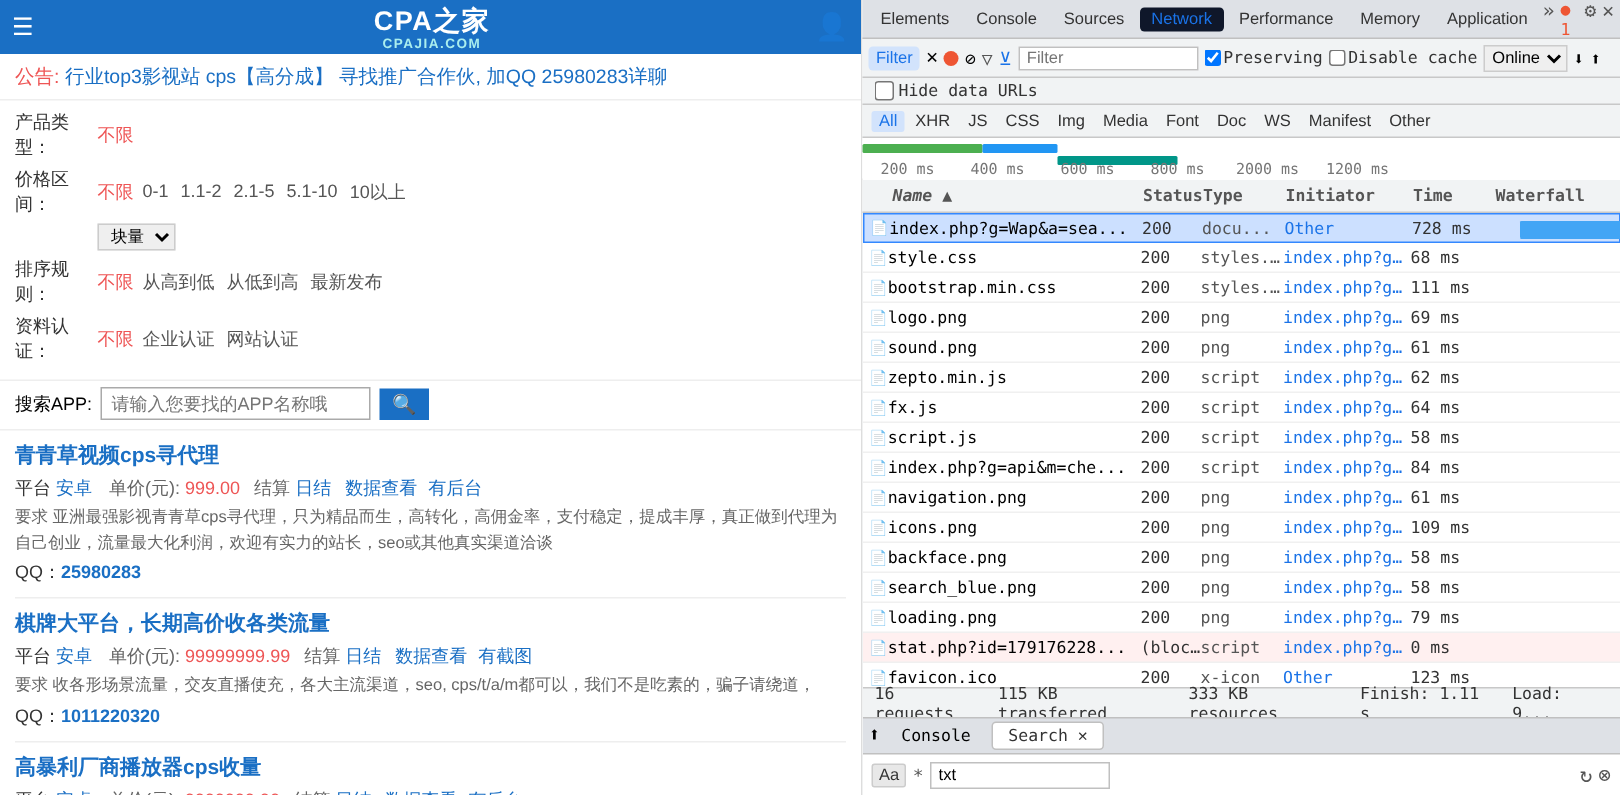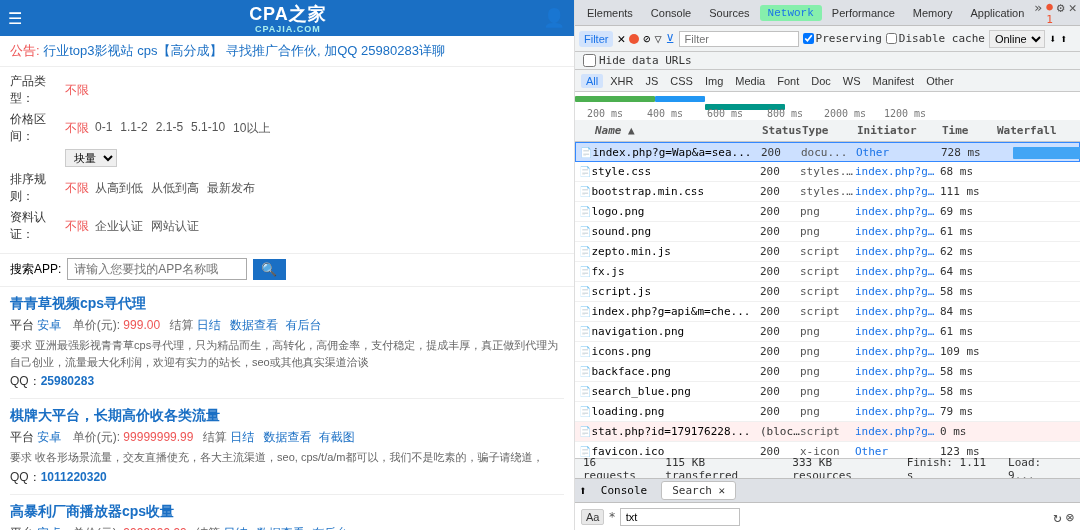--- a/index.html
+++ b/index.html
@@ -42,21 +42,21 @@
     .product-desc { font-size: 11px; color: #666; line-height: 1.5; margin-bottom: 3px; }
     .product-qq { font-size: 12px; color: #333; }
     .product-qq span { color: #1a6fc4; font-weight: bold; }
 
     
     .right-panel { width: 505px; height: 530px; background: #f1f3f4; display: flex; flex-direction: column; font-family: monospace; font-size: 11px; }
 
     
     .devtools-top { background: #dee1e6; display: flex; align-items: center; height: 26px; padding: 0 4px; gap: 2px; border-bottom: 1px solid #c0c0c0; }
     .devtools-tab-btn { padding: 2px 8px; font-size: 11px; cursor: pointer; border-radius: 3px; background: none; border: none; color: #333; }
-    .devtools-tab-btn.active { background: #86efac; color: #1a73e8; font-family: Liberation Mono, monospace; }
+    .devtools-tab-btn.active { background: #0f172a; color: #1a73e8; }
     .devtools-more { margin-left: auto; display: flex; gap: 4px; color: #555; }
     .devtools-more span { cursor: pointer; font-size: 13px; }
 
     
     .network-toolbar { background: #f1f3f4; display: flex; align-items: center; height: 26px; padding: 0 4px; gap: 4px; border-bottom: 1px solid #c8c8c8; }
     .nt-btn { background: none; border: none; font-size: 11px; cursor: pointer; padding: 2px 5px; color: #333; border-radius: 3px; }
     .nt-btn.active { background: #d2e3fc; color: #1a73e8; }
     .nt-circle { width: 10px; height: 10px; border-radius: 50%; background: #999; display: inline-block; }
     .nt-circle.red { background: #e53; }
     .filter-input { border: 1px solid #c0c0c0; padding: 1px 5px; font-size: 11px; width: 120px; background: #fff; }

